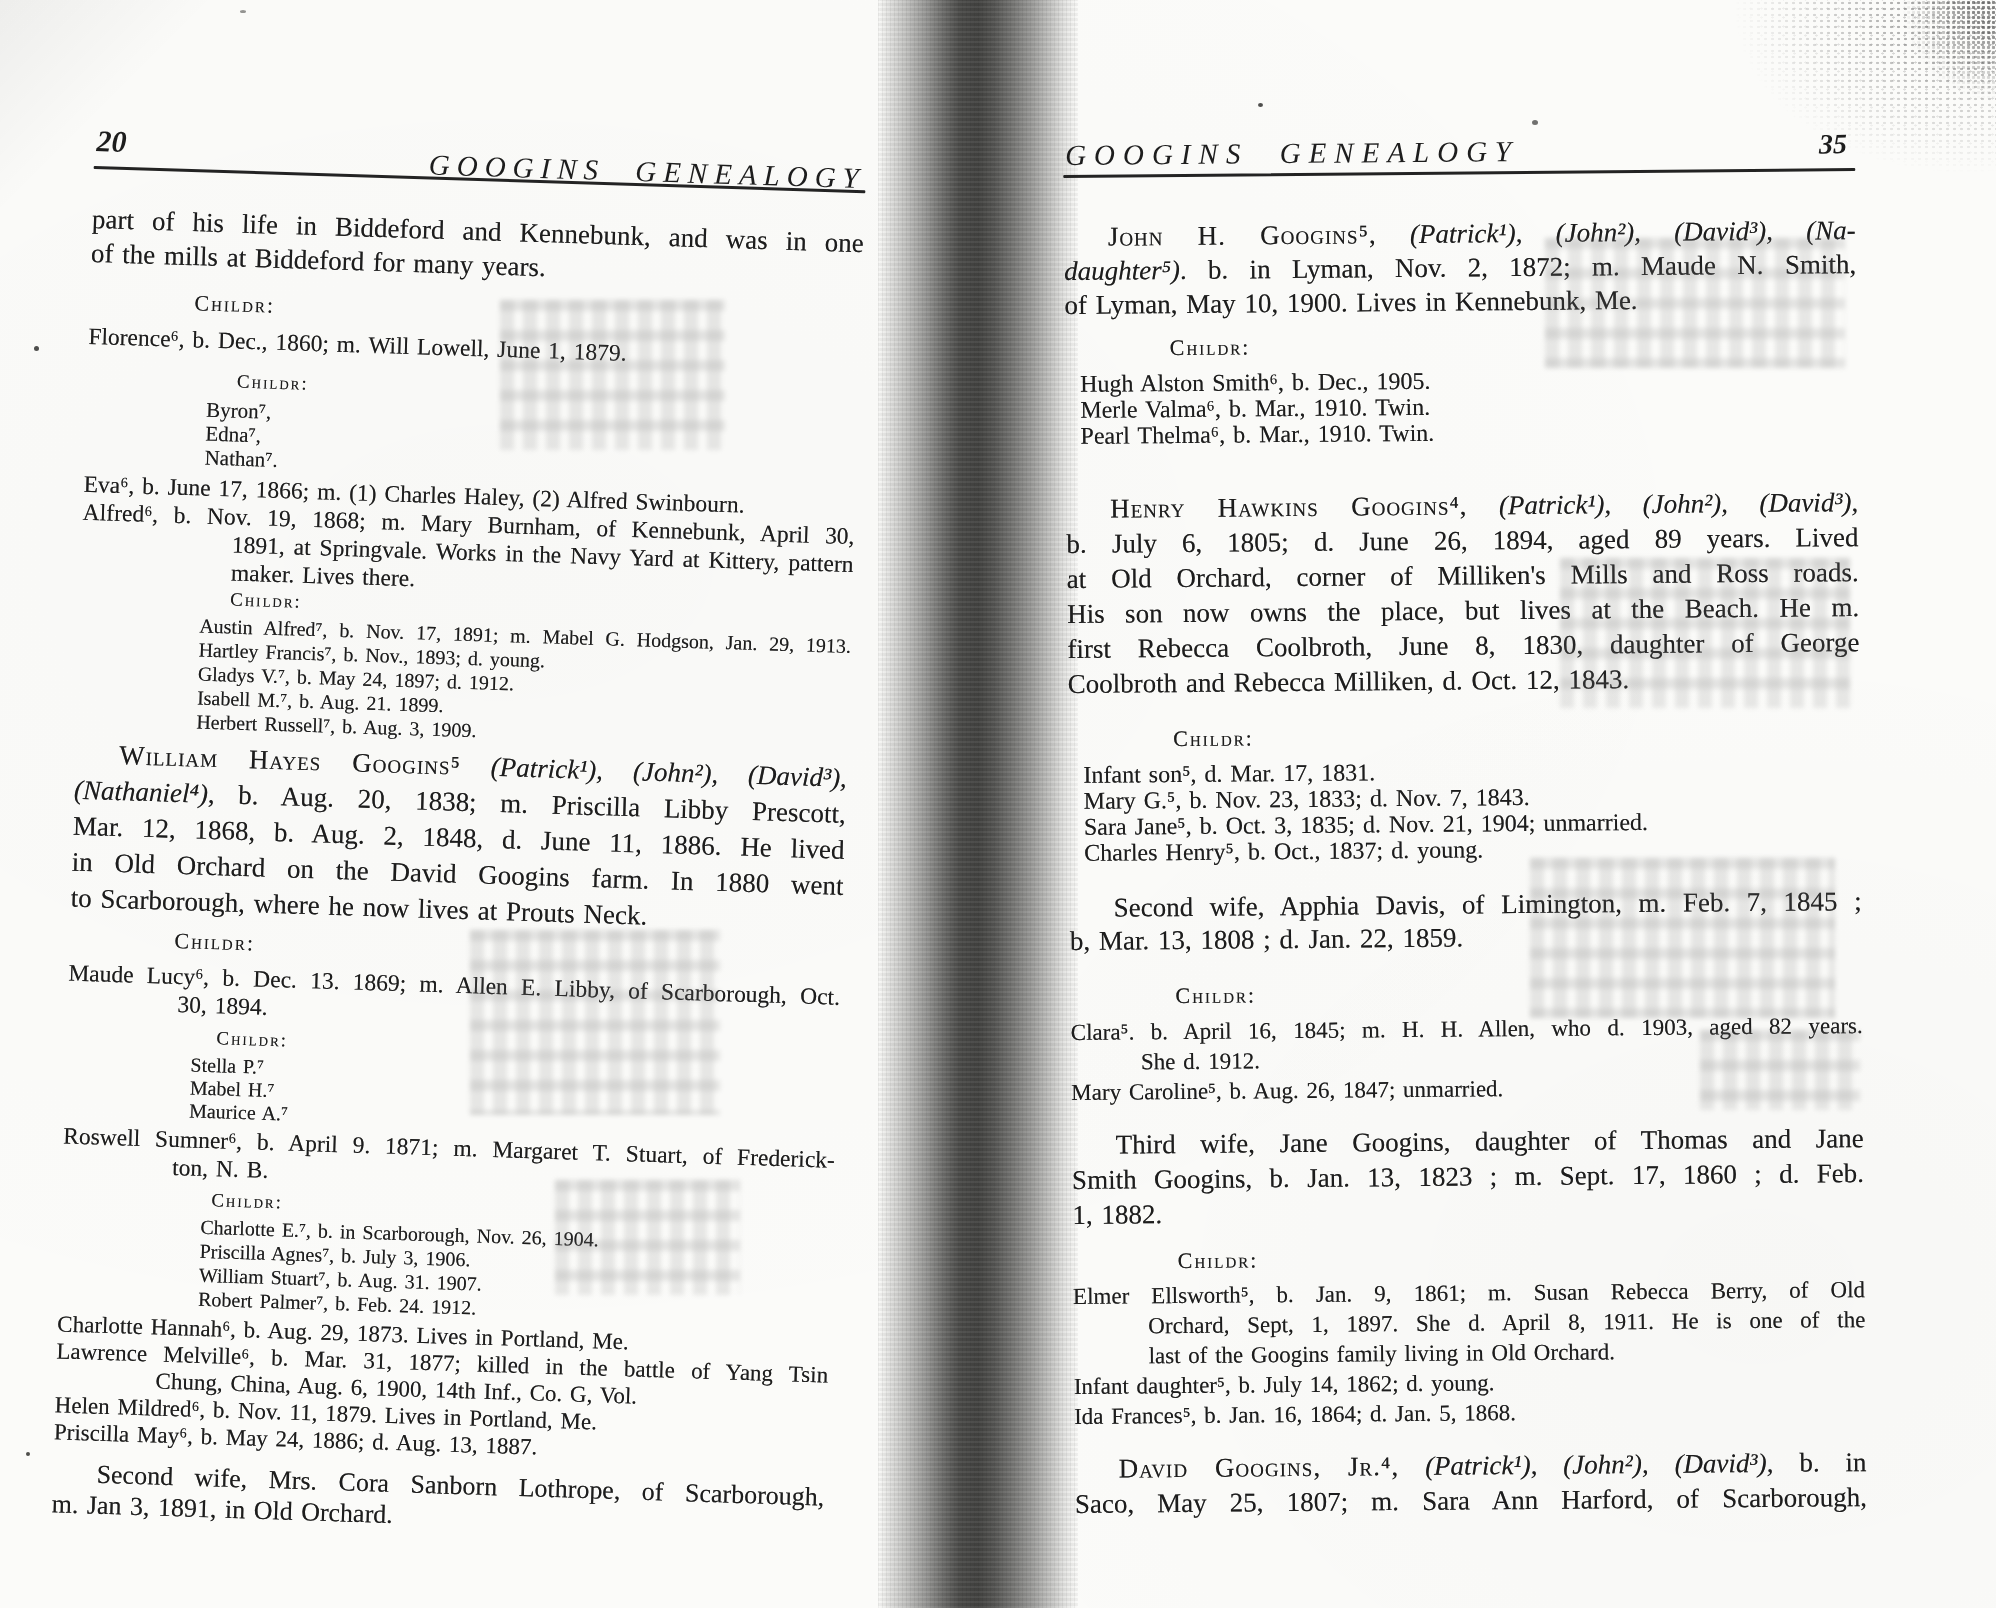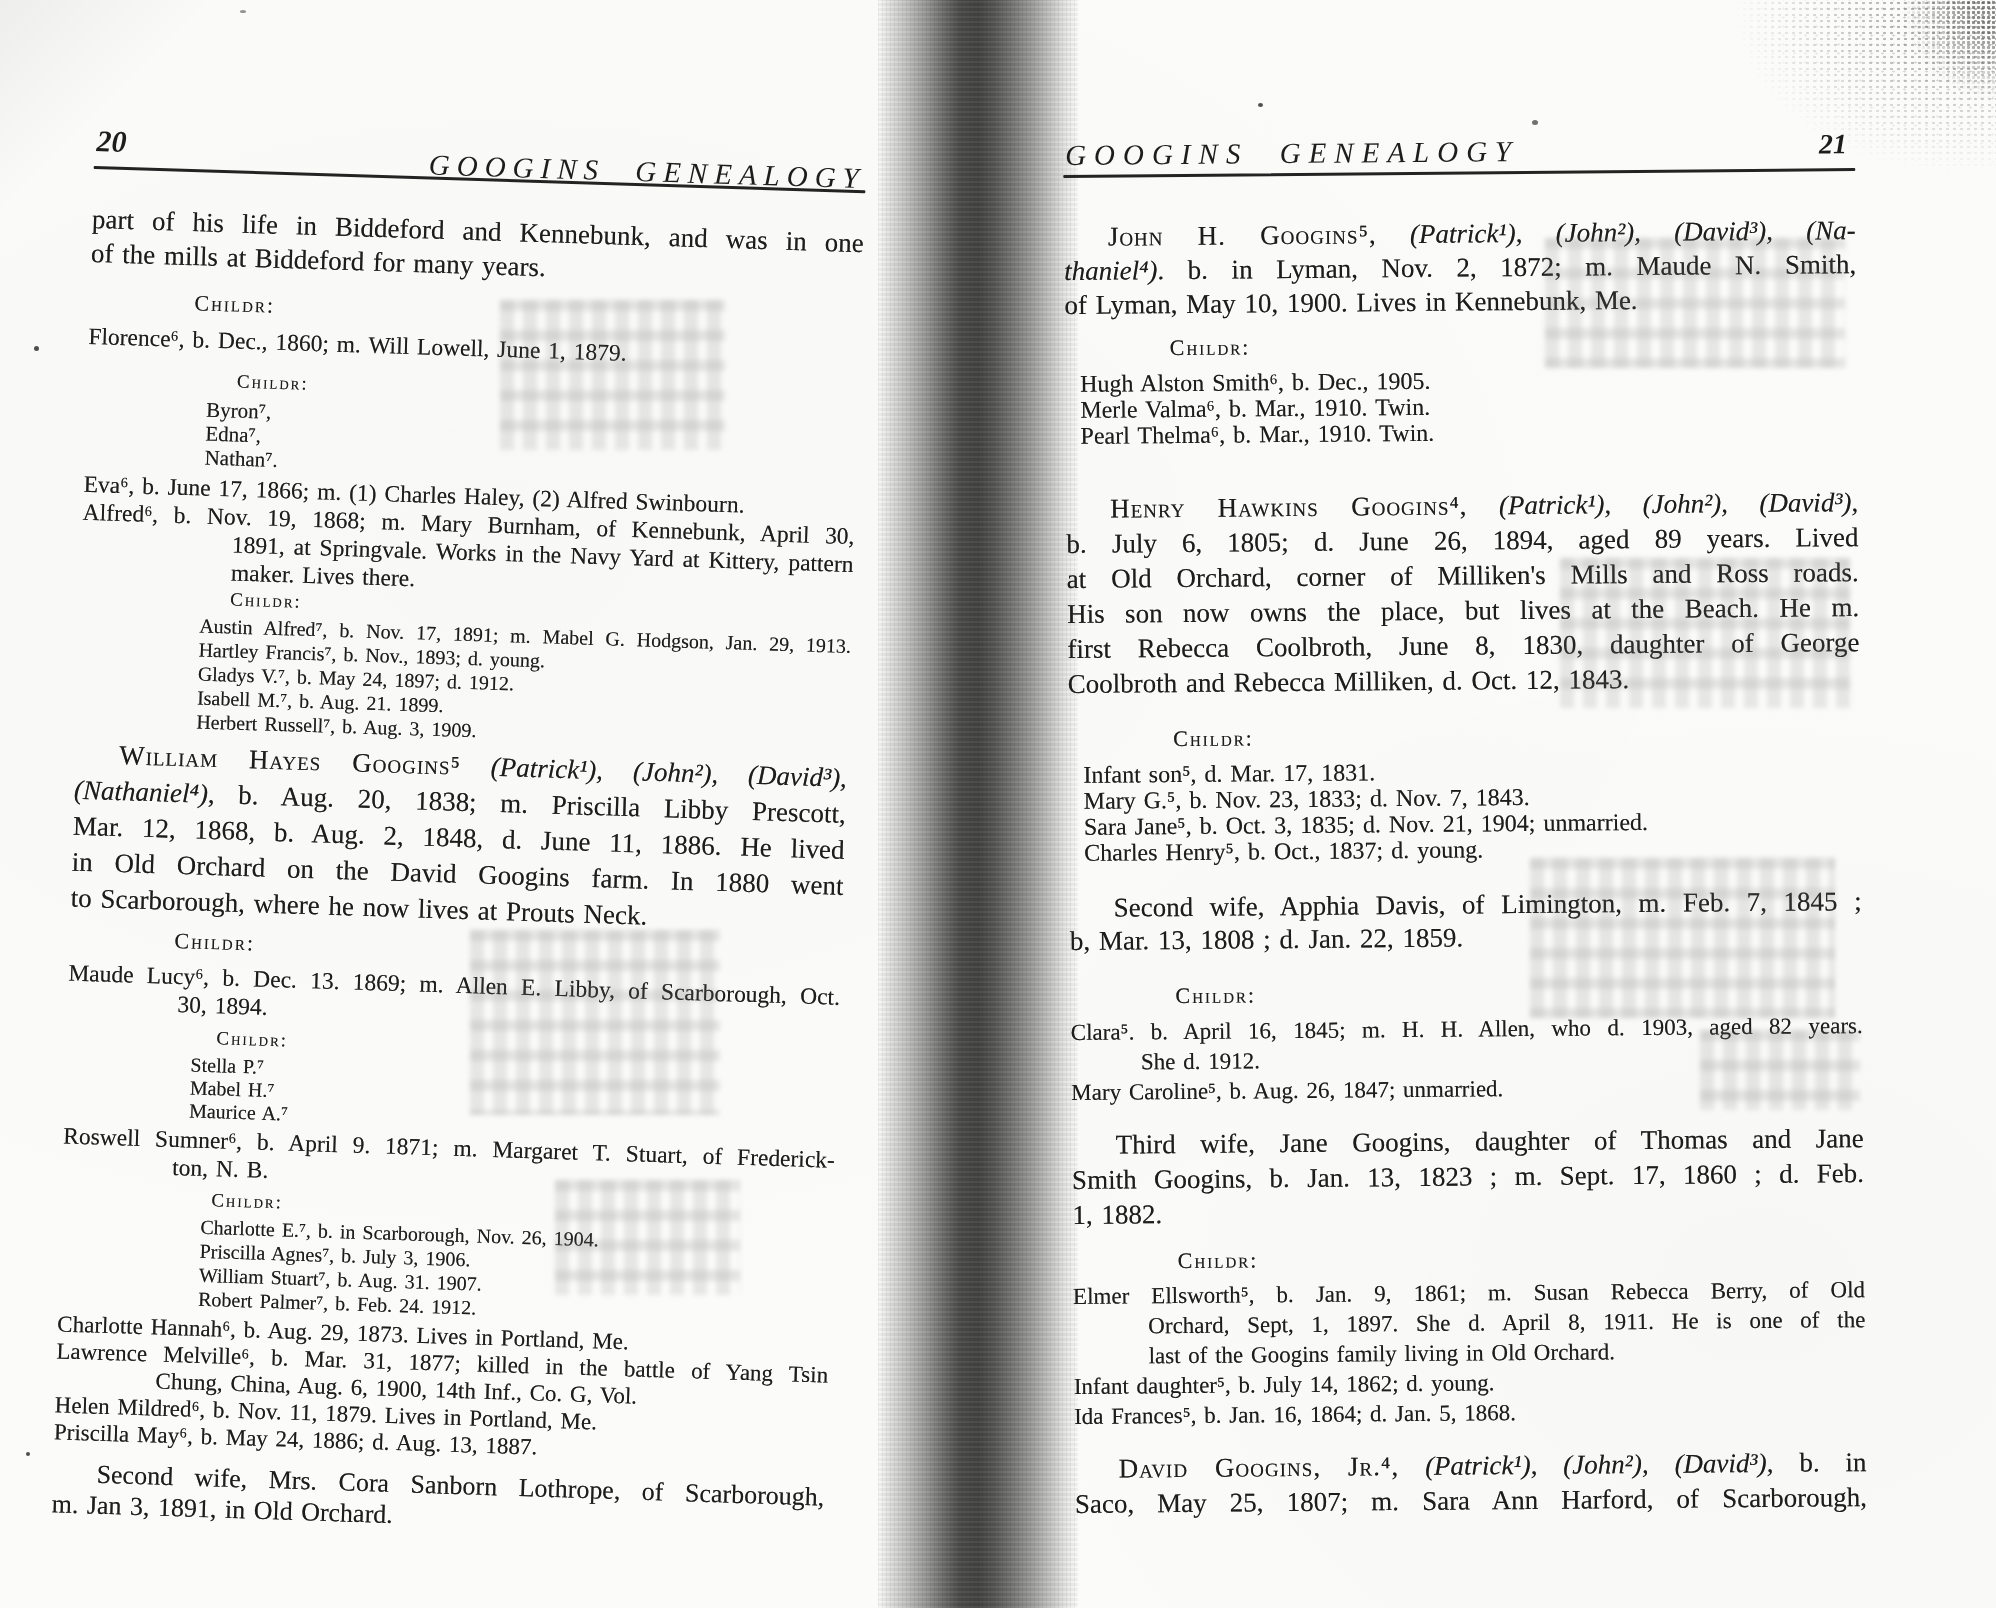--- a/index.html
+++ b/index.html
@@ -195,27 +195,27 @@
       <p class="ln b j fi">Second wife, Mrs. Cora Sanborn Lothrope, of Scarborough,</p>
       <p class="ln b">m. Jan 3, 1891, in Old Orchard.</p>
     </div>
   </div>
 
   <div class="gutter"></div>
 
   <div class="page page-right">
     <div class="phead">
       <span class="ptitle">GOOGINS GENEALOGY</span>
-      <span class="pno">21</span>
+      <span class="pno">35</span>
     </div>
     <div class="rule"></div>
 
     <div id="rb-john">
       <p class="ln b j fi"><span class="sc">John H. Googins⁵,</span><span class="it"> (Patrick¹), (John²), (David³), (Na-</span></p>
-      <p class="ln b j"><span class="it">thaniel⁴)</span><span>. b. in Lyman, Nov. 2, 1872; m. Maude N. Smith,</span></p>
+      <p class="ln b j"><span class="it">daughter⁵)</span><span>. b. in Lyman, Nov. 2, 1872; m. Maude N. Smith,</span></p>
       <p class="ln b">of Lyman, May 10, 1900. Lives in Kennebunk, Me.</p>
     </div>
 
     <p id="rb-childr1a" class="ln c1">Childr:</p>
 
     <div id="rb-johnkids">
       <p class="ln e2 i15">Hugh Alston Smith⁶, b. Dec., 1905.</p>
       <p class="ln e2 i15">Merle Valma⁶, b. Mar., 1910. Twin.</p>
       <p class="ln e2 i15">Pearl Thelma⁶, b. Mar., 1910. Twin.</p>
     </div>

